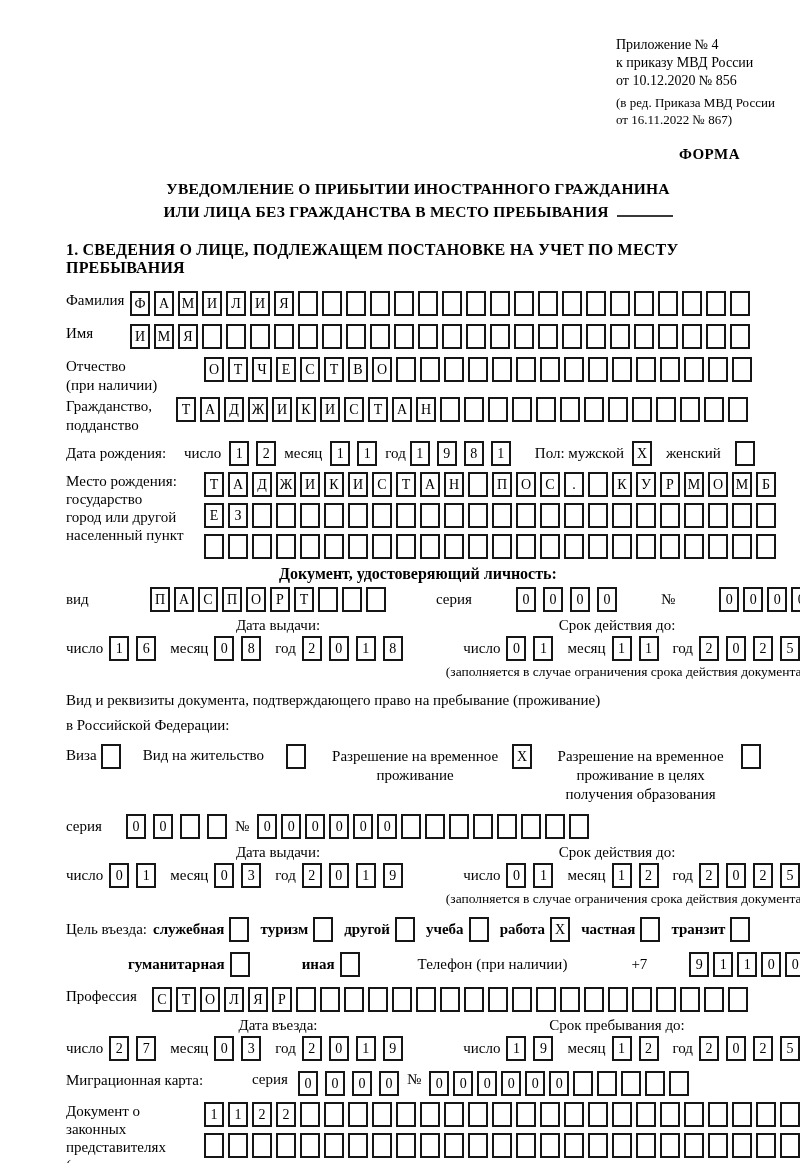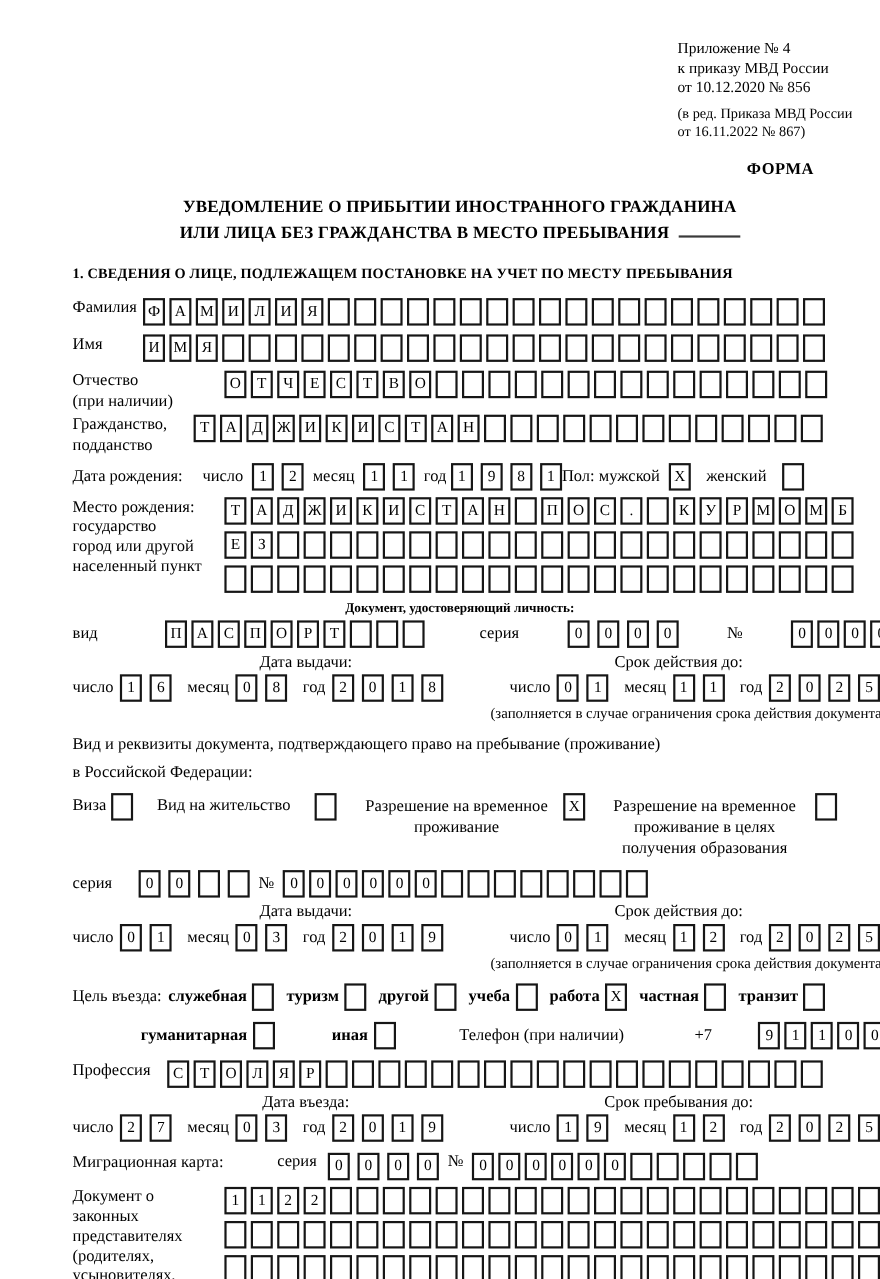--- a/index.html
+++ b/index.html
@@ -17,21 +17,21 @@
   .top-ref .gap { margin-top: 4px; }
 
   .forma { margin-top: 18px; width: 704px; text-align: right; padding-right: 30px;
            font-weight: bold; font-size: 15px; letter-spacing: .5px; }
 
   .title { margin-top: 14px; width: 704px; text-align: center; font-weight: bold;
            font-size: 15.5px; line-height: 23px; letter-spacing: .2px; }
   .blank-line { display: inline-block; width: 56px; border-bottom: 2px solid #3a3a3a;
                 margin-left: 8px; height: 14px; }
 
-  .sec-head { margin-top: 18px; font-weight: bold; font-size: 13px; letter-spacing: .2px; }
+  .sec-head { margin-top: 18px; font-weight: bold; font-size: 16px; letter-spacing: .2px; }
 
   
   .frow { display: flex; align-items: flex-start; margin-top: 8px; }
   .flabel { flex-shrink: 0; line-height: 19px; }
   .w64 { width: 64px; } .w110 { width: 110px; } .w138 { width: 138px; }
   .w48 { width: 48px; } .w86 { width: 86px; } .w108 { width: 108px; } .w186 { width: 186px; }
 
   .cells { display: flex; gap: 4px; flex-shrink: 0; }
   .cells.sp { gap: 7px; }
   .cell { width: 20px; height: 25px; border: 2px solid #161616; flex-shrink: 0;
@@ -42,21 +42,21 @@
   .inline-lab.first { margin-left: 0; }
 
   .mt14 { margin-top: 14px; } .mt10 { margin-top: 10px; }
   .mt6 { margin-top: 6px; } .mt4 { margin-top: 4px; gap: 36px; } .mt2 { margin-top: 2px; }
 
   
   .multi { display: flex; align-items: flex-start; }
   .label-col div { line-height: 18px; }
   .cell-rows .cells { margin-bottom: 6px; }
 
-  .center-bold { width: 704px; text-align: center; font-weight: bold; font-size: 12px; }
+  .center-bold { width: 704px; text-align: center; font-weight: bold; font-size: 16px; }
 
   
   .date-sec { margin-top: 5px; width: 734px; }
   .date-heads { display: flex; }
   .dh1 { width: 424px; text-align: center; }
   .dh2 { flex: 1; text-align: center; padding-right: 56px; }
   .date-rows { display: flex; margin-top: 2px; align-items: center; }
   .dgroup { display: flex; align-items: center; }
   .dg1 { width: 424px; }
   .dlab { margin-right: 6px; white-space: nowrap; }
@@ -242,21 +242,21 @@
         <span class="cell">1</span>
         <span class="cell">1</span>
       </div>
     <span class="inline-lab" style="margin-top:0; margin-right:4px;">год</span>
     <div class="cells sp">
         <span class="cell">1</span>
         <span class="cell">9</span>
         <span class="cell">8</span>
         <span class="cell">1</span>
       </div>
-    <span class="inline-lab" style="margin-top:0; margin-left:0;">Пол: мужской</span>
+    <span class="inline-lab" style="margin-top:0; margin-left:24px;">Пол: мужской</span>
     <div class="cells">
         <span class="cell">X</span>
       </div>
     <span class="inline-lab" style="margin-top:0; margin-left:14px; margin-right:14px;">женский</span>
     <div class="cells">
         <span class="cell">&nbsp;</span>
       </div>
   </div>
 
   <div class="multi mt6">

